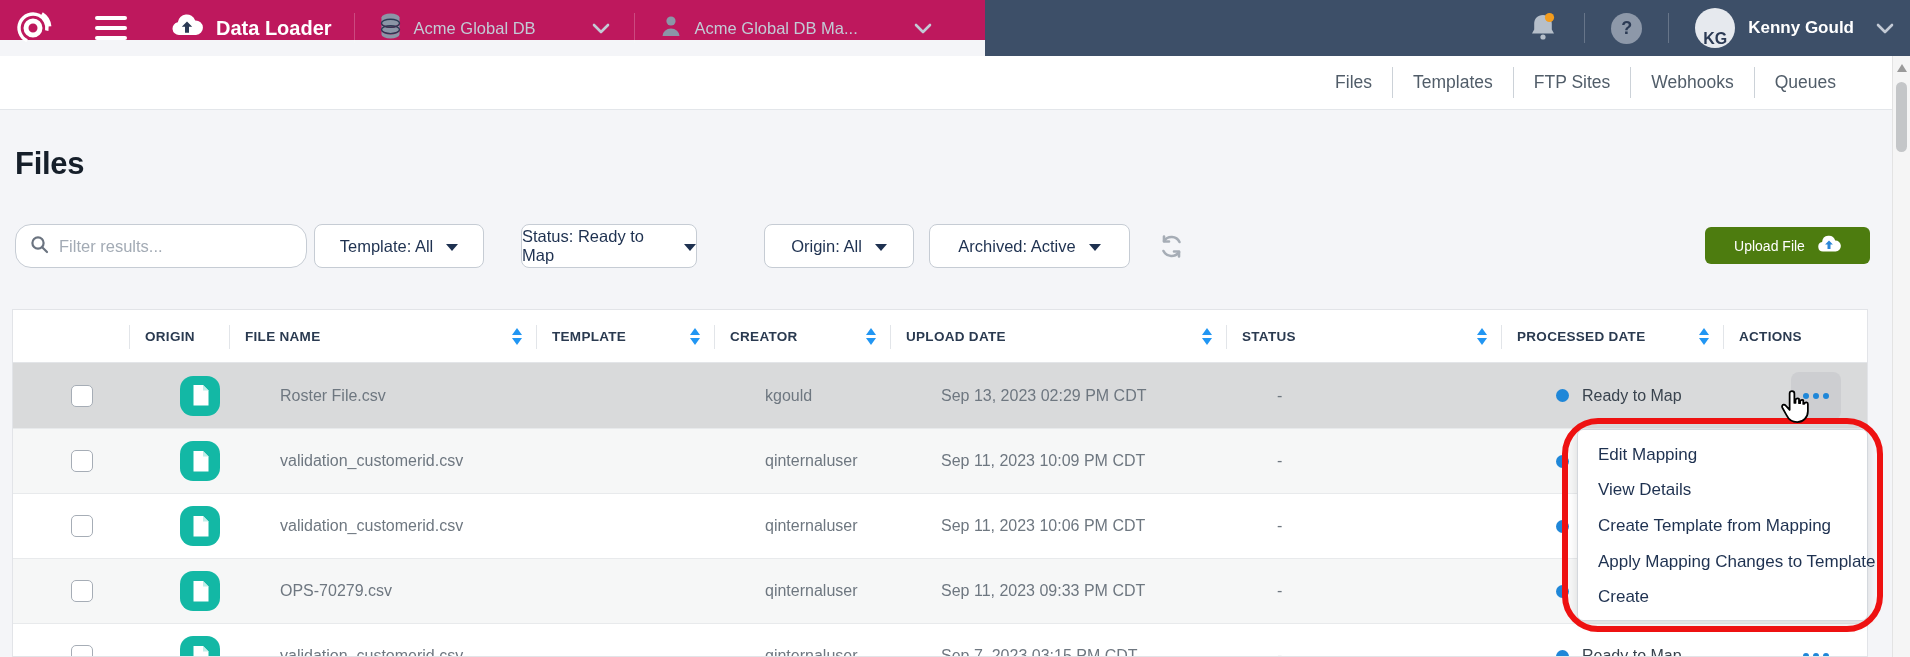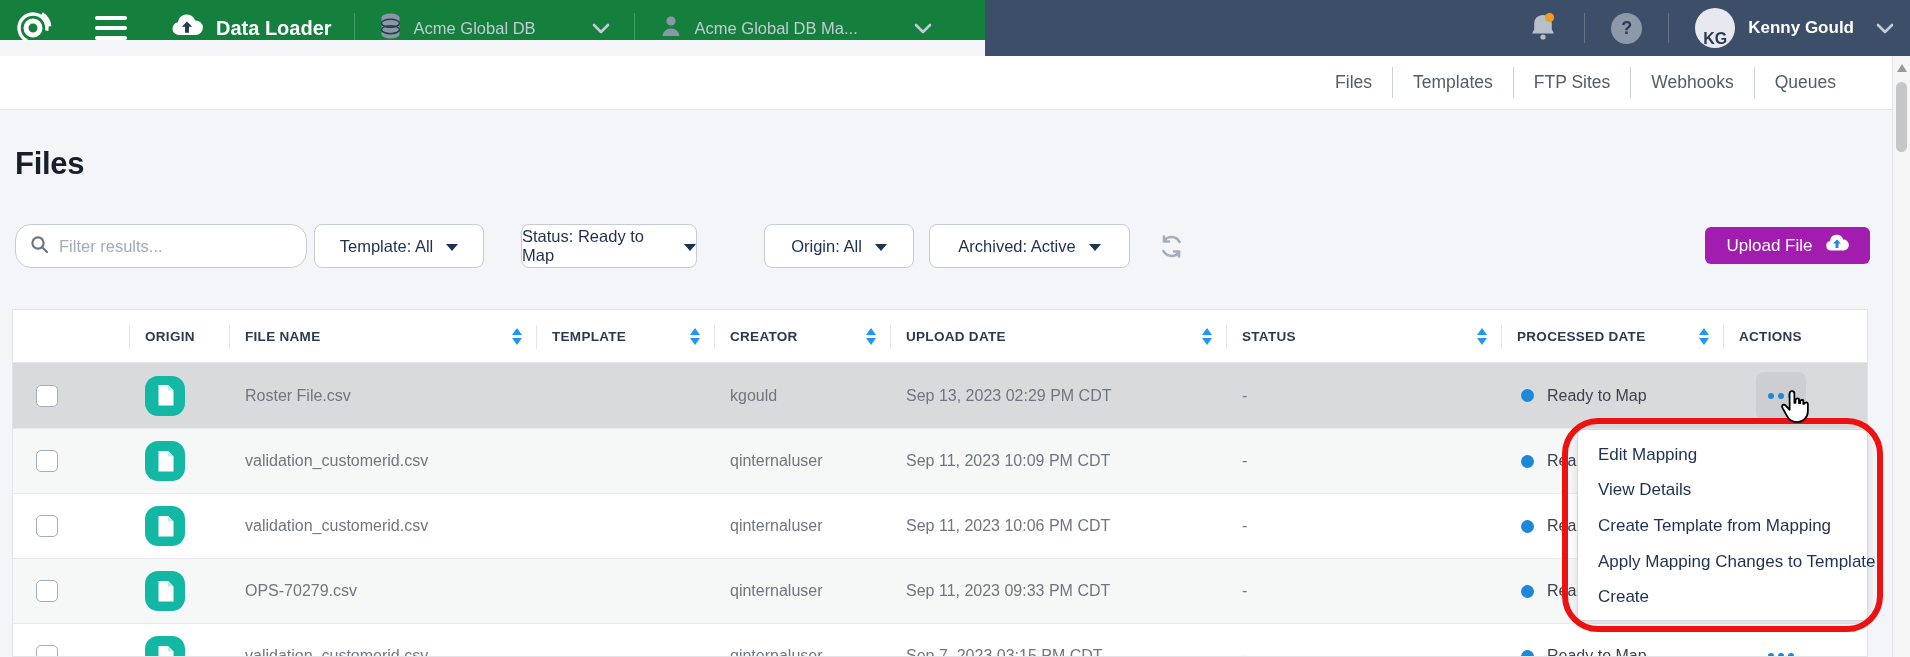--- a/index.html
+++ b/index.html
@@ -1,20 +1,20 @@
 <!DOCTYPE html>
 <html><head>
 <meta charset="utf-8">
 <style>
   * { margin:0; padding:0; box-sizing:border-box; }
   html,body { width:1910px; height:657px; overflow:hidden; font-family:"Liberation Sans", sans-serif; }
   .screen { position:relative; width:1910px; height:657px; background:#f4f5f8; overflow:hidden; }
 
   
-  .topnav { position:absolute; left:0; top:0; width:1910px; height:40px; background:#15803d; z-index:3; }
+  .topnav { position:absolute; left:0; top:0; width:1910px; height:40px; background:#be185d; z-index:3; }
   .nav-right-bg { position:absolute; left:985px; top:0; right:0; height:56px; background:#3d4f68; }
   .nav-left { position:absolute; left:0; top:0; height:56px; display:flex; align-items:center; }
   .logo { width:40px; height:40px; margin-left:13px; display:flex; align-items:center; justify-content:center; }
   .hamburger { margin-left:42px; display:flex; flex-direction:column; gap:6px; cursor:pointer; }
   .hamburger span { width:32px; height:4px; background:#fff; border-radius:2px; }
   .app-title-group { display:flex; align-items:center; margin-left:44px; gap:13px; }
   .app-title { color:#fff; font-size:20px; font-weight:bold; }
   .nav-divider { width:1px; height:30px; background:rgba(255,255,255,0.22); margin:0 0; }
   .nav-divider.d1 { margin-left:22px; }
   .nav-divider.d2 { margin-left:0px; }
@@ -42,32 +42,32 @@
   .search-box { position:absolute; left:15px; top:0; width:292px; height:44px; background:#fff; border:1px solid #c6ccd4; border-radius:16px; display:flex; align-items:center; padding:0 14px; gap:10px; }
   .search-box input { border:none; outline:none; flex:1; font-size:16.5px; color:#33404c; font-family:"Liberation Sans", sans-serif; background:transparent; }
   .search-box input::placeholder { color:#a3abb5; }
   .filter-btn { position:absolute; top:0; height:44px; background:#fff; border:1px solid #c6ccd4; border-radius:8px; display:flex; align-items:center; justify-content:center; gap:13px; font-size:16.5px; color:#1e3150; cursor:pointer; }
   .caret { width:0; height:0; border-left:6px solid transparent; border-right:6px solid transparent; border-top:7px solid #1e3150; margin-top:2px; }
   .btn-template { left:314px; width:170px; }
   .btn-status   { left:521px; width:176px; }
   .btn-origin   { left:764px; width:150px; }
   .btn-archived { left:929px; width:201px; }
   .refresh { position:absolute; left:1158px; top:9px; width:27px; height:27px; cursor:pointer; }
-  .upload-btn { position:absolute; left:1705px; top:3px; width:165px; height:37px; background:#a21caf; border:none; border-radius:6px; color:#fff; font-size:17px; font-family:"Liberation Sans", sans-serif; display:flex; align-items:center; justify-content:center; gap:12px; cursor:pointer; }
+  .upload-btn { position:absolute; left:1705px; top:3px; width:165px; height:37px; background:#4d7c0f; border:none; border-radius:6px; color:#fff; font-size:14px; font-family:"Liberation Sans", sans-serif; display:flex; align-items:center; justify-content:center; gap:12px; cursor:pointer; }
 
   
   .table { position:absolute; left:12px; top:309px; width:1856px; height:348px; background:#fff; border:1px solid #e2e4e8; overflow:hidden; z-index:1; }
   .grid-row { display:grid; grid-template-columns:116px 100px 307px 178px 176px 336px 275px 222px auto; align-items:center; }
   .thead { height:53px; border-bottom:1px solid #e3e5e8; background:#fff; }
   .th { position:relative; display:flex; align-items:center; height:53px; padding-left:16px; font-size:13.5px; font-weight:bold; color:#2a3a50; letter-spacing:0.3px; }
   .th:nth-child(n+2)::before { content:''; position:absolute; left:0; top:15px; height:24px; width:1px; background:#e2e5e9; }
   .sort { display:flex; flex-direction:column; gap:3px; margin-left:auto; margin-right:14px; cursor:pointer; }
   .sort .up   { width:0; height:0; border-left:5.5px solid transparent; border-right:5.5px solid transparent; border-bottom:7px solid #2196f3; }
   .sort .down { width:0; height:0; border-left:5.5px solid transparent; border-right:5.5px solid transparent; border-top:7px solid #2196f3; }
-  .trow { height:65px; }
+  .trow { height:65px;padding-left:35px; }
   .trow + .trow { border-top:1px solid #e8eaec; }
   .row-hover { background:#d9dadb; }
   .row-even  { background:#f6f7f7; }
   .row-odd   { background:#fff; }
   .cell { padding-left:16px; font-size:16px; color:#6e7780; display:flex; align-items:center; overflow:hidden; white-space:nowrap; }
   .cell-check { padding-left:23px; }
   .checkbox { appearance:none; -webkit-appearance:none; width:22px; height:22px; border:1.5px solid #a6adb6; border-radius:5px; background:#fff; cursor:pointer; }
   .origin-badge { width:40px; height:40px; border-radius:13px; background:#13b8a5; display:flex; align-items:center; justify-content:center; }
   .cell-status { padding-left:20px; color:#39434e; gap:13px;text-align:center; }
   .status-dot { width:13px; height:13px; border-radius:50%; background:#1f87d8; flex-shrink:0; }

